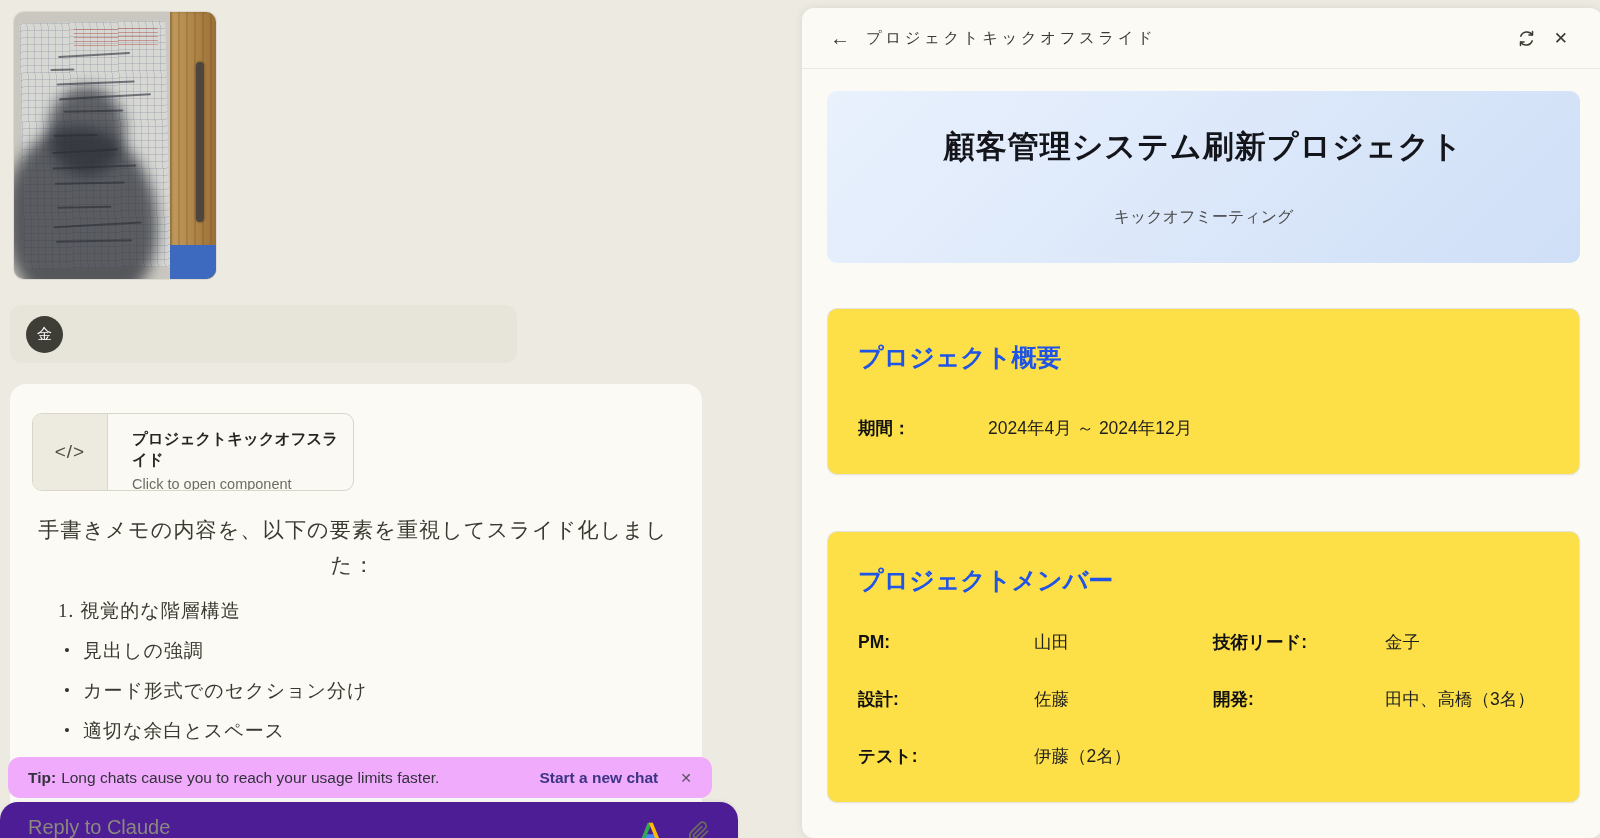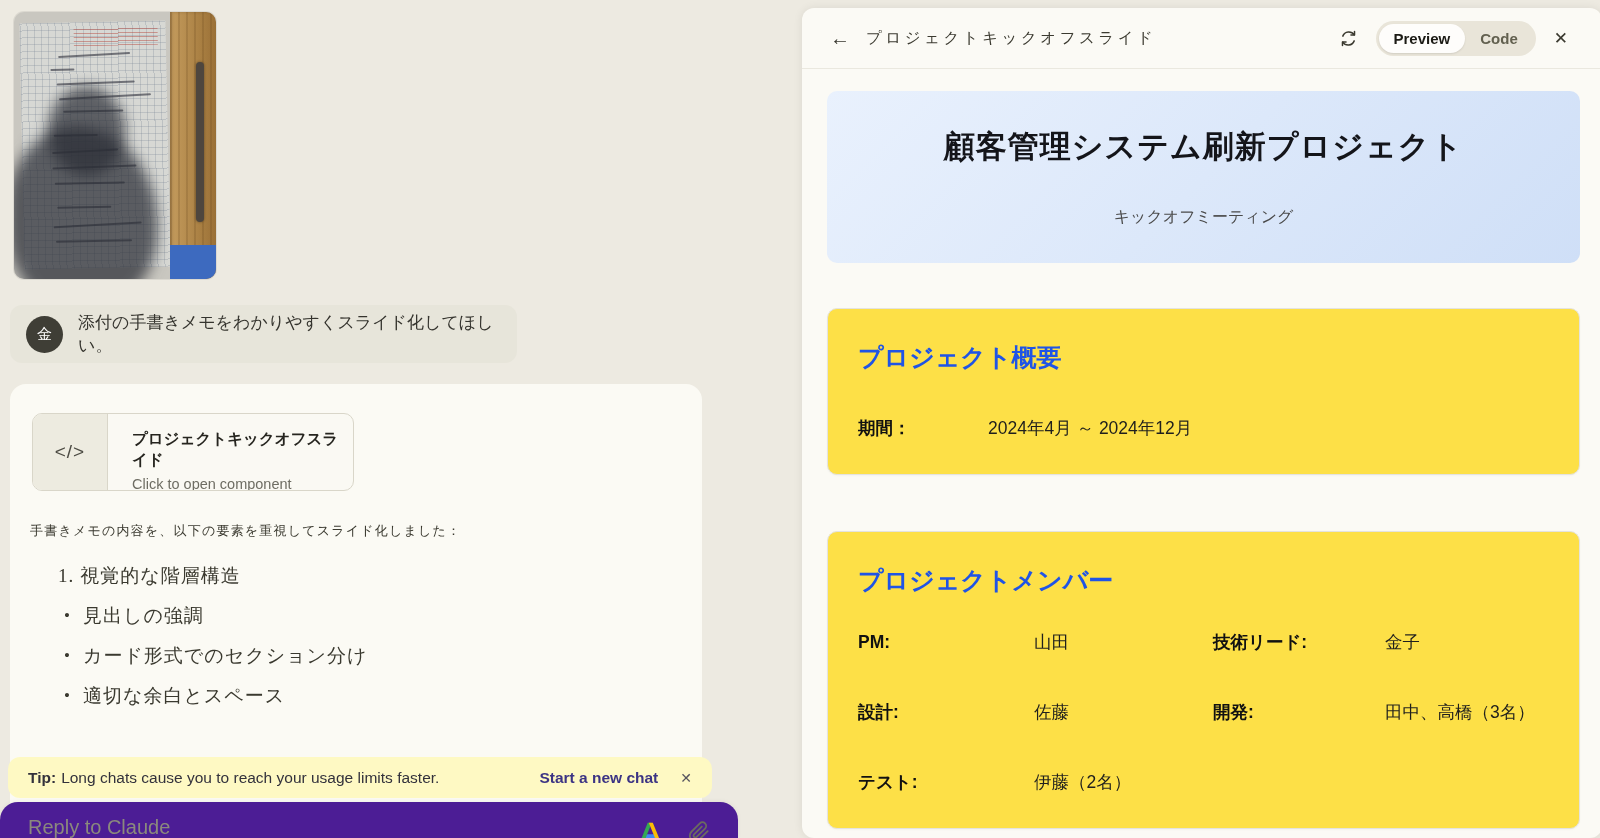--- a/index.html
+++ b/index.html
@@ -41,28 +41,28 @@
             background:#fbfaf4;border-radius:16px;}
   .artifact-card{margin:29px 0 0 22px;width:322px;height:78px;border:1px solid #d9d6c9;border-radius:10px;
             display:flex;overflow:hidden;background:#faf9f3;cursor:pointer;box-sizing:border-box;}
   .artifact-icon{width:74px;flex:none;background:#edebe0;border-right:1px solid #d9d6c9;
             display:flex;align-items:center;justify-content:center;font-size:19px;color:#4c4b43;
             letter-spacing:1px;}
   .artifact-meta{padding:15px 0 0 24px;}
   .artifact-title{font-size:15.5px;font-weight:bold;color:#26251f;}
   .artifact-sub{font-size:14.5px;color:#6e6d63;margin-top:5px;}
   .resp{font-family:"Liberation Serif","DejaVu Serif",serif;color:#3a392f;}
-  .resp-intro{margin:22px 26px 15px 20px;font-size:13px;line-height:35px;letter-spacing:1.2px;}
+  .resp-intro{margin:22px 26px 15px 20px;font-size:21px;line-height:35px;letter-spacing:1.2px;text-align:center;}
   .li{display:flex;align-items:flex-start;font-size:19px;line-height:24px;letter-spacing:1px;}
   .li.numbered{margin:16px 0 0 48px;}
   .li.numbered .marker{margin-right:6px;}
   .li.bulleted{margin:16px 0 0 54px;}
   .li.bulleted .marker{margin-right:12px;font-size:17px;}
 
-  .tip-banner{position:absolute;left:8px;top:757px;width:704px;height:41px;background:#fef9c3;
+  .tip-banner{position:absolute;left:8px;top:757px;width:704px;height:41px;background:#f0abfc;
             border-radius:12px;display:flex;align-items:center;padding:0 20px;box-sizing:border-box;z-index:5;}
   .tip-text{font-size:15.5px;color:#33323c;}
   .tip-text b{margin-right:5px;}
   .tip-action{margin-left:auto;font-weight:bold;color:#3c3484;font-size:15.5px;cursor:pointer;}
   .tip-close{margin-left:22px;color:#55545e;font-size:14px;cursor:pointer;}
 
   .composer{position:absolute;left:0;top:802px;width:738px;height:36px;background:#4c1d95;
             border-radius:18px 18px 0 0;z-index:6;box-shadow:0 -1px 4px rgba(0,0,0,.05);
             display:flex;padding:14px 28px 0 28px;box-sizing:border-box;}
   .composer-placeholder{font-size:20px;color:#8b897d;}
@@ -90,21 +90,21 @@
   .hero-sub{font-size:16px;color:#4a4a4a;margin-top:39px;}
   .card{background:#fde047;border:1px solid #e4e3df;border-radius:10px;box-shadow:0 1px 2px rgba(0,0,0,.03);
             padding:32px 30px 34px 30px;}
   .card.overview{margin-top:45px;}
   .card.members{margin-top:56px;}
   .card-heading{color:#1f54e6;font-size:25px;font-weight:bold;}
   .kv-row{display:flex;margin-top:42px;font-size:17.5px;}
   .kv-row .k{width:130px;font-weight:bold;color:#111;}
   .kv-row .v{color:#1f1f1d;}
   .member-grid{display:grid;grid-template-columns:176px 179px 172px 1fr;margin-top:33px;
-            row-gap:46px;font-size:17.5px;align-items:baseline;}
+            row-gap:33px;font-size:17.5px;align-items:baseline;}
   .member-grid .k{font-weight:bold;color:#111;}
   .member-grid .v{color:#1f1f1d;}
 </style>
 </head>
 <body>
 
 <div class="page">
 
   <div class="thumb">
     <div class="notebook">
@@ -124,21 +124,20 @@
       <div class="shadow-head"></div>
       <div class="shadow-blob"></div>
     </div>
     <div class="wood"></div>
     <div class="pen"></div>
     <div class="blue-corner"></div>
   </div>
 
   <div class="user-bubble">
     <div class="avatar">金</div>
-    <div class="msg-text">添付の手書きメモをわかりやすくスライド化してほしい。</div>
   </div>
 
   <div class="assistant-block">
     <div class="artifact-card">
       <div class="artifact-icon">&lt;/&gt;</div>
       <div class="artifact-meta">
         <div class="artifact-title">プロジェクトキックオフスライド</div>
         <div class="artifact-sub">Click to open component</div>
       </div>
     </div>
@@ -190,24 +189,20 @@
       <span class="back-btn">←</span>
       <span class="panel-title">プロジェクトキックオフスライド</span>
       <span class="refresh-btn">
         <svg width="19" height="19" viewBox="0 0 24 24" fill="none" stroke="#3a392f" stroke-width="1.9" stroke-linecap="round" stroke-linejoin="round">
           <path d="M19.2 7.5A8.1 8.1 0 0 0 4.8 9"></path>
           <polyline points="19.6,3.2 19.6,7.7 15.1,7.7"></polyline>
           <path d="M4.8 16.5A8.1 8.1 0 0 0 19.2 15"></path>
           <polyline points="4.4,20.8 4.4,16.3 8.9,16.3"></polyline>
         </svg>
       </span>
-      <div class="toggle">
-        <span class="seg active">Preview</span>
-        <span class="seg">Code</span>
-      </div>
       <span class="panel-close">✕</span>
     </div>
 
     <div class="slide">
       <div class="hero">
         <div class="hero-title">顧客管理システム刷新プロジェクト</div>
         <div class="hero-sub">キックオフミーティング</div>
       </div>
 
       <div class="card overview">

